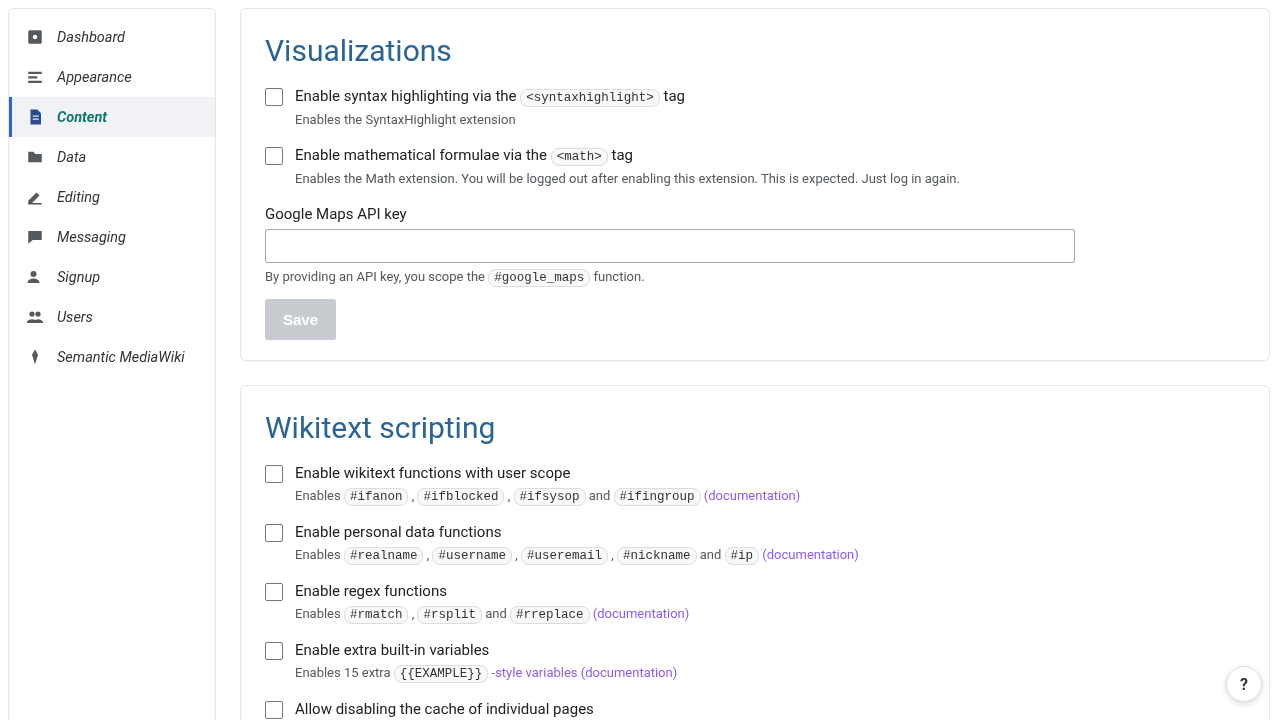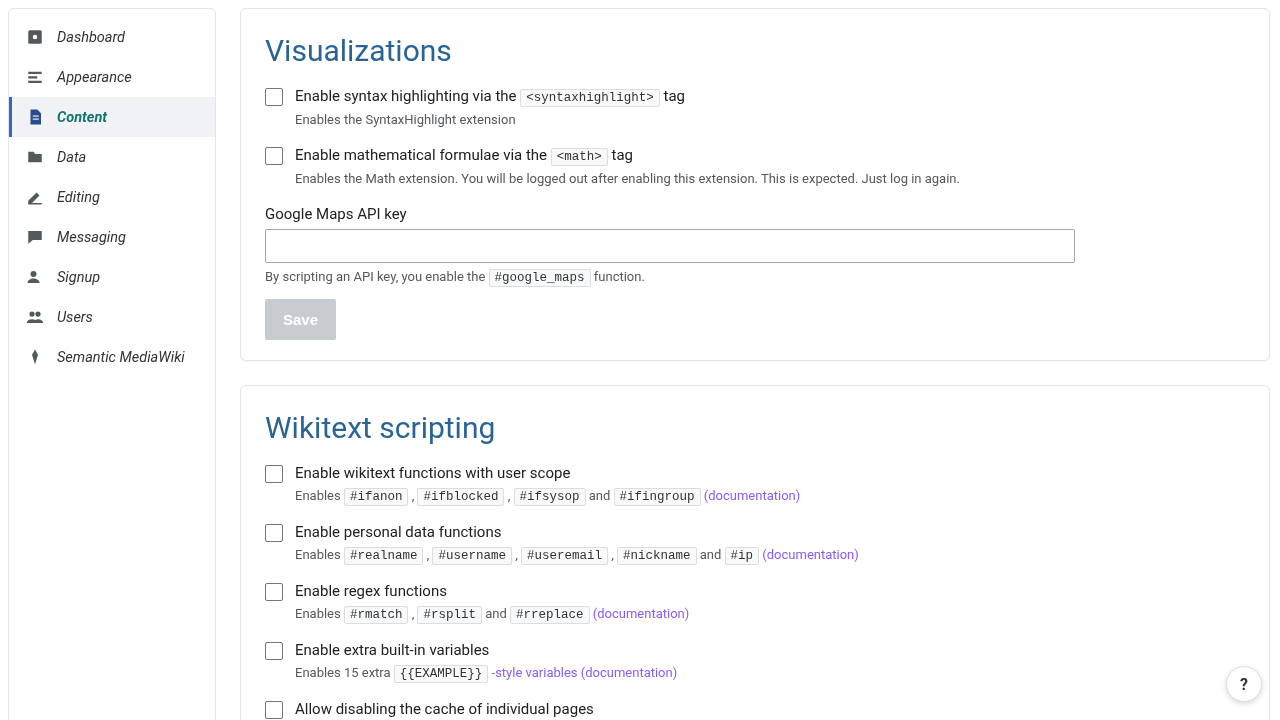--- a/index.html
+++ b/index.html
@@ -12,21 +12,21 @@
 .sidebar-item.active .icon { color: #2a4b8d; }
 .main { flex: 1; display: flex; flex-direction: column; gap: 24px; max-width: 1030px; }
 .panel { border: 1px solid #e5e5e5; border-radius: 6px; padding: 24px 24px 20px 24px; box-shadow: 0 1px 2px rgba(0,0,0,0.04); background: #fff; }
 .panel-title { font-size: 30px; font-weight: 400; color: #2a6496; margin-bottom: 18px; }
 .field-row { display: flex; align-items: flex-start; gap: 12px; margin-bottom: 16px; }
 .checkbox { width: 18px; height: 18px; border: 1.5px solid #72777d; border-radius: 2px; flex-shrink: 0; margin-top: 2px; cursor: pointer; background: #fff; }
 .field-body { flex: 1; }
 .field-label { font-size: 15px; color: #202122; line-height: 1.4; }
 .field-desc { font-size: 13px; color: #54595d; margin-top: 3px; line-height: 1.45; }
 .field-desc .link { color: #8b5cf6; text-align: right; }
-code { font-family: "SFMono-Regular", Consolas, "Liberation Mono", Menlo, monospace; background: #f8f9fa; border: 1px solid #ddd; border-radius: 2px; padding: 1px 5px; font-size: 12.5px; color: #333; white-space: nowrap; }
+code { font-family: "SFMono-Regular", Consolas, "Liberation Mono", Menlo, monospace; background: #f8f9fa; border: 1px solid #ddd; border-radius: 8px; padding: 1px 5px; font-size: 12.5px; color: #333; white-space: nowrap; }
 .text-label { font-size: 15px; color: #202122; margin-bottom: 6px; display: block; }
 .text-input { width: 100%; max-width: 810px; border: 1px solid #a2a9b1; border-radius: 2px; padding: 8px 10px; font-size: 14px; font-family: inherit; }
 .hint { font-size: 13px; color: #54595d; margin-top: 6px; }
 .save-btn { margin-top: 14px; background: #c8ccd1; color: #fff; border: none; padding: 12px 18px; border-radius: 2px; font-size: 15px; font-weight: 700; cursor: default; }
 .help-fab { position: fixed; bottom: 18px; right: 18px; width: 36px; height: 36px; border-radius: 50%; background: #fff; border: 1px solid #ddd; box-shadow: 0 2px 6px rgba(0,0,0,0.15); display: flex; align-items: center; justify-content: center; font-weight: 700; font-size: 16px; color: #333; cursor: pointer; }
 svg { display: block; }
 </style>
 </head>
 <body>
 
@@ -132,21 +132,21 @@
         <div class="checkbox"></div>
         <div class="field-body">
           <div class="field-label"><span>Enable mathematical formulae via the </span><code>&lt;math&gt;</code><span> tag</span></div>
           <div class="field-desc">Enables the Math extension. You will be logged out after enabling this extension. This is expected. Just log in again.</div>
         </div>
       </div>
 
       <div>
         <label class="text-label">Google Maps API key</label>
         <input class="text-input" type="text" value="" style="">
-        <div class="hint"><span>By scripting an API key, you enable the </span><code>#google_maps</code><span> function.</span></div>
+        <div class="hint"><span>By providing an API key, you scope the </span><code>#google_maps</code><span> function.</span></div>
       </div>
 
       <button class="save-btn">Save</button>
     </section>
 
     <section class="panel" style="padding-bottom:0; overflow:hidden; max-height:380px;">
       <h2 class="panel-title">Wikitext scripting</h2>
 
       <div class="field-row">
         <div class="checkbox"></div>

